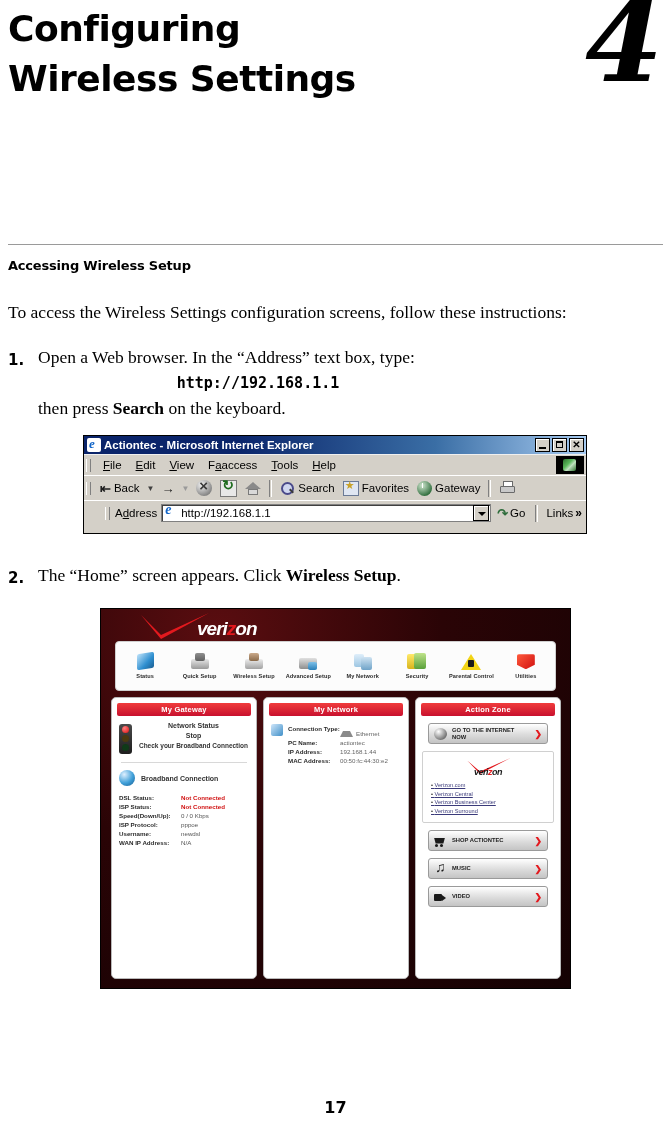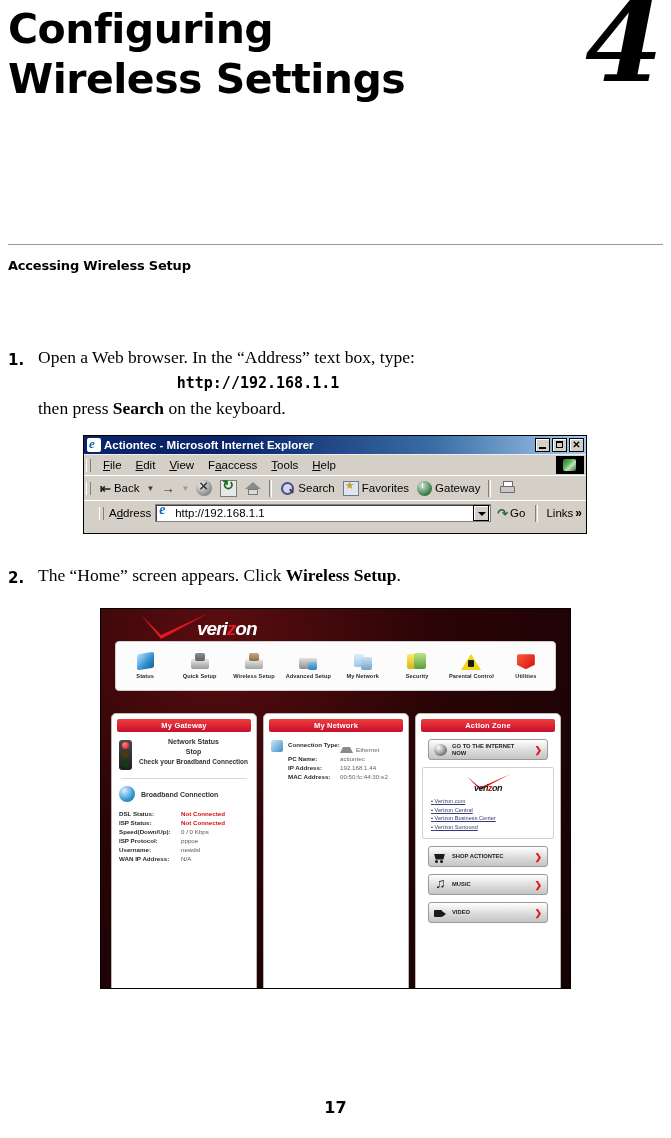--- a/index.html
+++ b/index.html
@@ -17,21 +17,21 @@
 
   
   .chapter-head {
     position: absolute;
     left: 8px; top: 4px;
     width: 520px;
   }
   .chapter-title {
     font-family: "DejaVu Sans", sans-serif;
     font-weight: bold;
-    font-size: 41px;
+    font-size: 36px;
     line-height: 50px;
     letter-spacing: -0.5px;
     color: #000;
   }
   .chapter-number {
     position: absolute;
     right: 8px; top: -14px;
     font-family: "DejaVu Serif", serif;
     font-weight: bold;
     font-style: italic;
@@ -270,21 +270,21 @@
     box-sizing:border-box;
   }
   .tb-sep {
     width:1px; height:17px; margin:0 4px;
     border-left:1px solid #808080; border-right:1px solid #fff;
   }
 
   .ie-addrbar {
     height: 24px; display: flex; align-items: center;
     border-top: 1px solid #fff;
-    padding-left: 15px;
+    padding-left: 21px;
   }
   .addr-label { font-size: 11.5px; margin-right: 4px; white-space: nowrap; }
   .addr-box {
     flex: 1; height: 18px; background: #fff;
     border: 1px solid #808080;
     box-shadow: inset 1px 1px 0 #404040;
     display: flex; align-items: center;
     padding: 0 1px; box-sizing: border-box;
   }
   .addr-favicon {
@@ -393,21 +393,21 @@
      border-left:10px solid transparent;border-right:10px solid transparent;
      border-bottom:16px solid #f2d416;}
   .ico-parental::after{content:"";position:absolute;left:8px;top:8px;width:6px;height:7px;
      background:#1a1a1a;border-radius:1px;}
   .ico-util::before{content:"";position:absolute;left:2px;top:2px;width:18px;height:15px;
      background:linear-gradient(135deg,#ff5a3c,#d01010);border-radius:2px;
      clip-path: polygon(0 0,100% 0,100% 70%,50% 100%,0 70%);}
 
   
   .panels {
-    position: absolute; left: 10px; top: 104px;
+    position: absolute; left: 10px; top: 88px;
     width: 450px; height: 282px;
     display: flex; gap: 6px;
   }
   .panel {
     background:#fff;
     border: 1px solid #b9b9b9;
     border-radius: 5px;
     width: 146px;
     position: relative;
     overflow: hidden;
@@ -537,20 +537,21 @@
   <div class="chapter-head">
     <div class="chapter-title">Configuring</div>
     <div class="chapter-title">Wireless Settings</div>
   </div>
   <div class="chapter-number">4</div>
 
 
   <div class="hrule"></div>
 
   <div class="section-head">Accessing Wireless Setup</div>
+  <div class="section-intro">To access the Wireless Settings configuration screens, follow these instructions:</div>
 
   <div class="step step-num step1-num">1.</div>
   <div class="step step1-body">
     <span>Open a Web browser. In the “Address” text box, type:</span>
     <span class="mono-url">http://192.168.1.1</span>
     <span>then press </span><b class="sans">Search</b><span> on the keyboard.</span>
   </div>
 
   <div class="ie-window">
 

